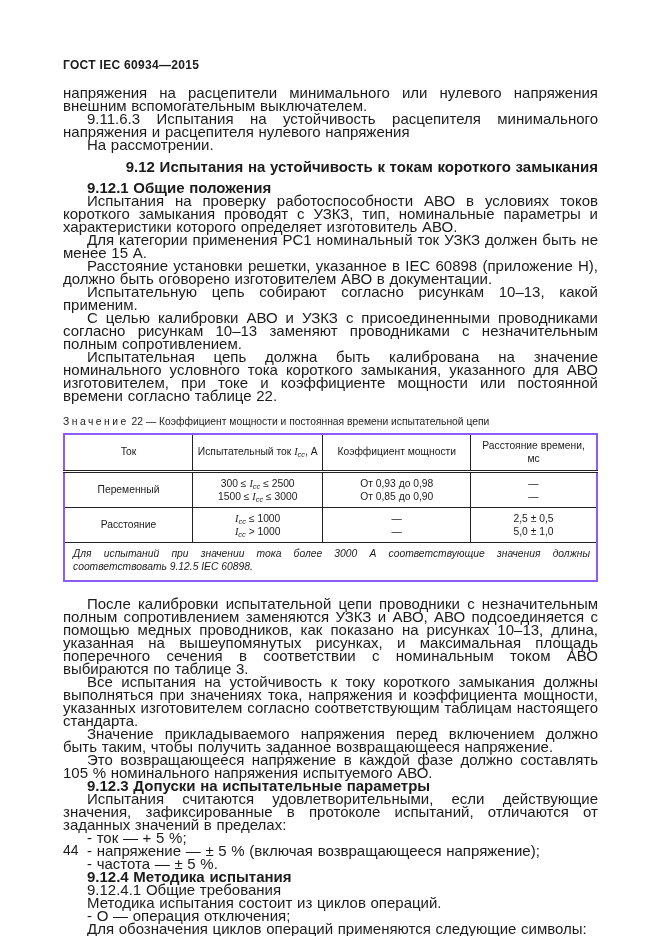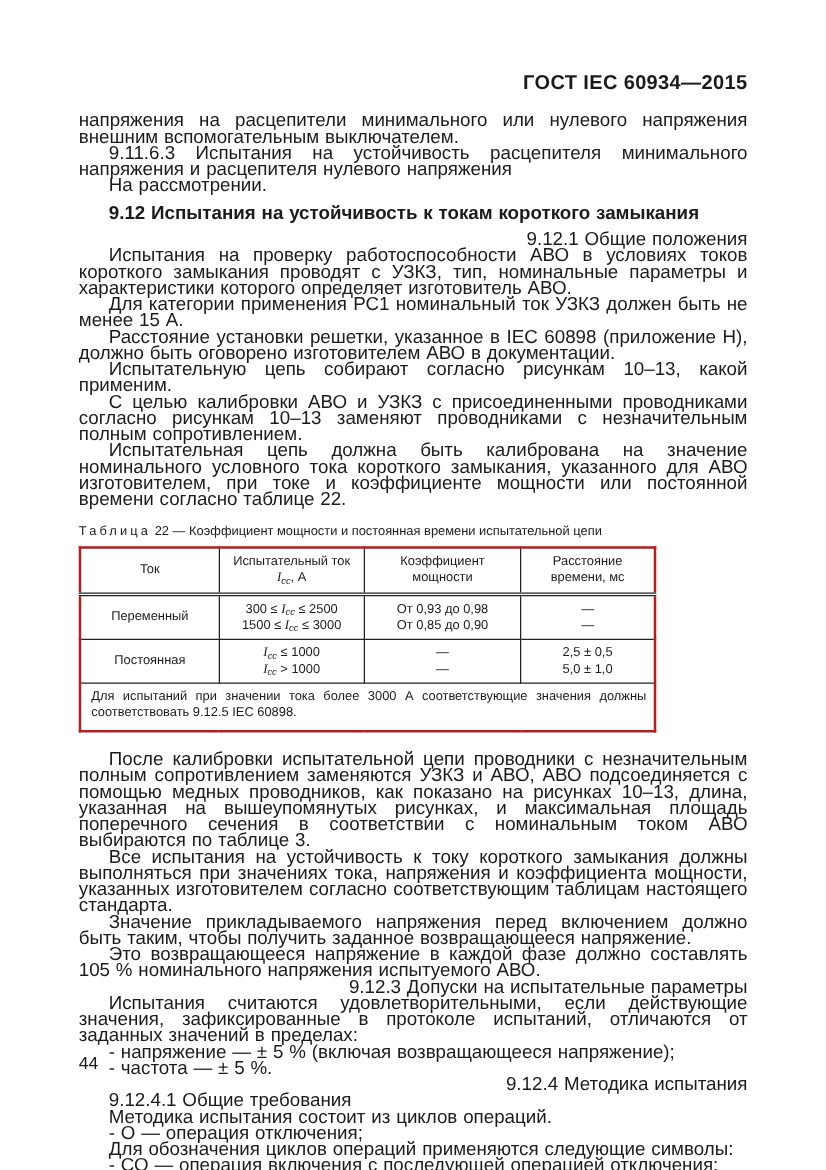--- a/index.html
+++ b/index.html
@@ -14,54 +14,53 @@
     box-sizing: border-box;
     overflow: hidden;
   }
   .content {
     position: absolute;
     left: 63px;
     top: 58px;
     width: 535px;
   }
   .doc-header {
-    font-size: 16px;
+    font-size: 12px;
     font-weight: bold;
     letter-spacing: 0.3px;
     margin-bottom: 14px;
-    text-align: right;
   }
   .para, .h2, .h3 {
     margin: 0;
     font-size: 15px;
     line-height: 13px;
     text-align: justify;
     text-indent: 24px;
     word-spacing: 0.5px;
   }
   .no-indent { text-indent: 0; }
   .h2 {
     font-weight: bold;
     margin-top: 9px;
     margin-bottom: 8px;
-    text-align: left;
+    text-align: right;
   }
-  .h3 { font-weight: normal; text-align: right; }
+  .h3 { font-weight: bold; text-align: left; }
   .table-caption {
     margin-top: 14px;
     margin-bottom: 5px;
     font-size: 10.3px;
     line-height: 12px;
     text-indent: 0;
   }
   .cap-word { letter-spacing: 2.5px; }
   table.t22 {
-    width: 462px;
+    width: 535px;
     border-collapse: collapse;
-    border: 2px solid #b91c1c;
+    border: 2px solid #8b5cf6;
     font-size: 10.3px;
     line-height: 12.5px;
     margin-bottom: 15px;
   }
   table.t22 th, table.t22 td {
     border: 1px solid #222;
     padding: 4px 5px;
     text-align: center;
     vertical-align: middle;
     font-weight: normal;
@@ -80,20 +79,21 @@
   sub.ss {
     font-size: 7.5px;
     line-height: 0;
     vertical-align: -2px;
     font-style: italic;
   }
   tr.note-row td {
     text-align: justify;
     padding: 5px 6px 7px 8px;
     line-height: 12.5px;
+    font-style: italic;
   }
   .page-num {
     position: absolute;
     left: 63px;
     top: 842px;
     font-size: 14px;
   }
 </style>
 </head>
 <body>
@@ -109,21 +109,21 @@
 
     <p class="h2">9.12 Испытания на устойчивость к токам короткого замыкания</p>
     <p class="h3">9.12.1 Общие положения</p>
     <p class="para">Испытания на проверку работоспособности АВО в условиях токов короткого замыкания проводят с УЗКЗ, тип, номинальные параметры и характеристики которого определяет изготовитель АВО.</p>
     <p class="para">Для категории применения РС1 номинальный ток УЗКЗ должен быть не менее 15 А.</p>
     <p class="para">Расстояние установки решетки, указанное в IEC 60898 (приложение Н), должно быть оговорено изготовителем АВО в документации.</p>
     <p class="para">Испытательную цепь собирают согласно рисункам 10–13, какой применим.</p>
     <p class="para">С целью калибровки АВО и УЗКЗ с присоединенными проводниками согласно рисункам 10–13 заменяют проводниками с незначительным полным сопротивлением.</p>
     <p class="para">Испытательная цепь должна быть калибрована на значение номинального условного тока короткого замыкания, указанного для АВО изготовителем, при токе и коэффициенте мощности или постоянной времени согласно таблице 22.</p>
 
-    <div class="table-caption"><span class="cap-word">Таблица</span> <span>22</span> <span>— Коэффициент мощности и постоянная времени испытательной цепи</span></div>
+    <div class="table-caption"><span class="cap-word">Значение</span> <span>22</span> <span>— Коэффициент мощности и постоянная времени испытательной цепи</span></div>
 
     <table class="t22">
       <colgroup>
         <col class="col-tok">
           <col class="col-cur">
           <col class="col-pf">
           <col class="col-tc">
       </colgroup>
       <thead>
         <tr>
@@ -143,21 +143,21 @@
           <td class="body-cell">
             <div class="cline">От 0,93 до 0,98</div>
             <div class="cline">От 0,85 до 0,90</div>
           </td>
           <td class="body-cell">
             <div class="cline">—</div>
             <div class="cline">—</div>
           </td>
         </tr>
         <tr>
-          <td class="body-cell">Постоянная</td>
+          <td class="body-cell">Расстояние</td>
           <td class="body-cell">
             <div class="cline"><span></span><span class="sym">I</span><sub class="ss">cc</sub><span> ≤ 1000</span></div>
             <div class="cline"><span></span><span class="sym">I</span><sub class="ss">cc</sub><span> &gt; 1000</span></div>
           </td>
           <td class="body-cell">
             <div class="cline">—</div>
             <div class="cline">—</div>
           </td>
           <td class="body-cell">
             <div class="cline">2,5 ± 0,5</div>
@@ -169,20 +169,21 @@
         </tr>
       </tbody>
     </table>
 
     <p class="para">После калибровки испытательной цепи проводники с незначительным полным сопротивлением заменяются УЗКЗ и АВО, АВО подсоединяется с помощью медных проводников, как показано на рисунках 10–13, длина, указанная на вышеупомянутых рисунках, и максимальная площадь поперечного сечения в соответствии с номинальным током АВО выбираются по таблице 3.</p>
     <p class="para">Все испытания на устойчивость к току короткого замыкания должны выполняться при значениях тока, напряжения и коэффициента мощности, указанных изготовителем согласно соответствующим таблицам настоящего стандарта.</p>
     <p class="para">Значение прикладываемого напряжения перед включением должно быть таким, чтобы получить заданное возвращающееся напряжение.</p>
     <p class="para">Это возвращающееся напряжение в каждой фазе должно составлять 105 % номинального напряжения испытуемого АВО.</p>
     <p class="h3">9.12.3 Допуски на испытательные параметры</p>
     <p class="para">Испытания считаются удовлетворительными, если действующие значения, зафиксированные в протоколе испытаний, отличаются от заданных значений в пределах:</p>
+    <p class="para">- ток — + 5 %;</p>
     <p class="para">- напряжение — ± 5 % (включая возвращающееся напряжение);</p>
     <p class="para">- частота — ± 5 %.</p>
     <p class="h3">9.12.4 Методика испытания</p>
     <p class="para">9.12.4.1 Общие требования</p>
     <p class="para">Методика испытания состоит из циклов операций.</p>
     <p class="para">- О — операция отключения;</p>
     <p class="para">Для обозначения циклов операций применяются следующие символы:</p>
     <p class="para">- СО — операция включения с последующей операцией отключения:</p>
 
   </div>

